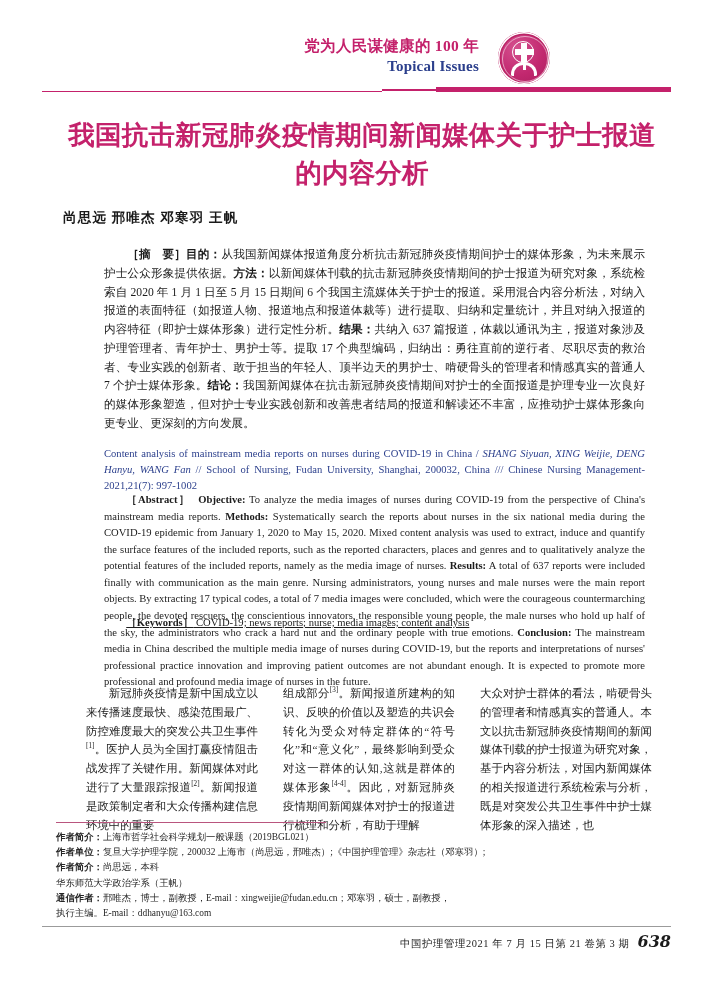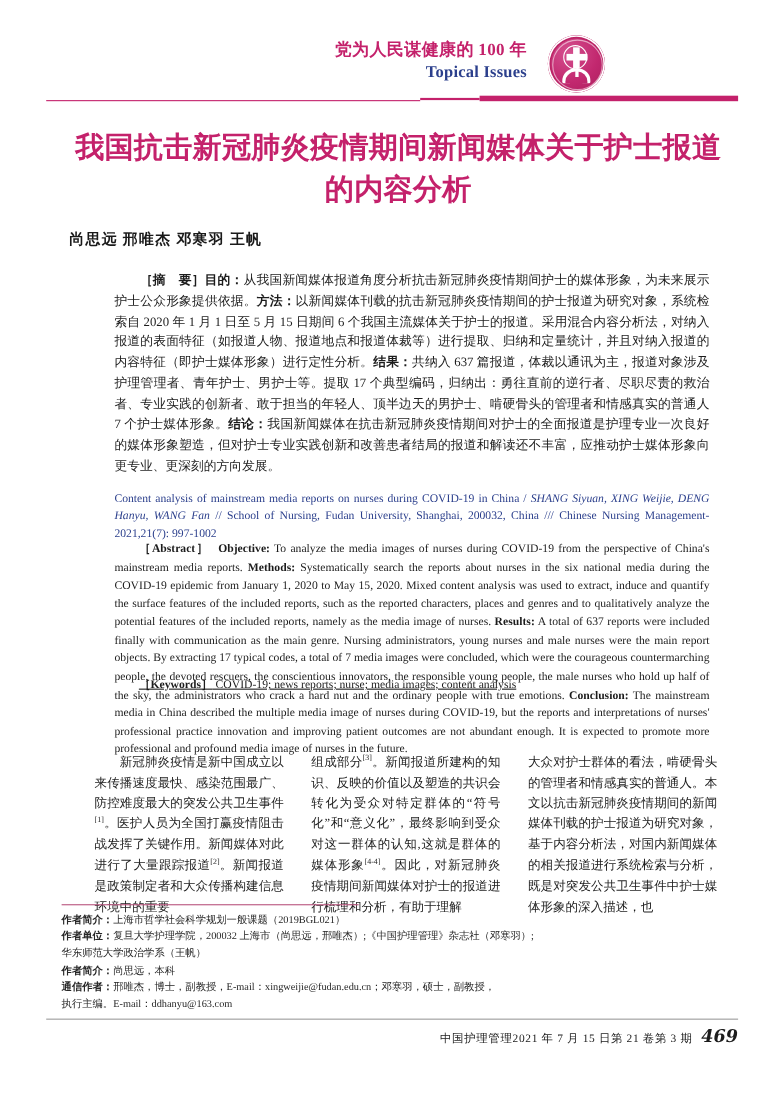--- a/index.html
+++ b/index.html
@@ -362,28 +362,28 @@
     </div>
     <div class="col">
       <p>大众对护士群体的看法，啃硬骨头的管理者和情感真实的普通人。本文以抗击新冠肺炎疫情期间的新闻媒体刊载的护士报道为研究对象，基于内容分析法，对国内新闻媒体的相关报道进行系统检索与分析，既是对突发公共卫生事件中护士媒体形象的深入描述，也</p>
     </div>
   </div>
 
   <div class="fn-rule"></div>
   <div class="footnotes">
     <p><span class="lbl">作者简介：</span><span>上海市哲学社会科学规划一般课题（2019BGL021）</span></p>
     <p><span class="lbl">作者单位：</span><span>复旦大学护理学院，200032 上海市（尚思远，邢唯杰）;《中国护理管理》杂志社（邓寒羽）;</span></p>
+    <p><span class="lbl">作者简介：</span><span>尚思远，本科</span></p>
     <p>华东师范大学政治学系（王帆）</p>
-    <p><span class="lbl">作者简介：</span><span>尚思远，本科</span></p>
     <p><span class="lbl">通信作者：</span><span>邢唯杰，博士，副教授，E-mail：xingweijie@fudan.edu.cn；邓寒羽，硕士，副教授，</span></p>
     <p>执行主编。E-mail：ddhanyu@163.com</p>
   </div>
 
   <div class="pg-rule"></div>
   <div class="pg-footer">
     <span>中国护理管理</span>
     <span>2021 年 7 月 15 日</span>
     <span>第 21 卷</span>
     <span>第 3 期</span>
-    <span class="pg-num">469</span>
+    <span class="pg-num">638</span>
   </div>
 
 </div>
 
 </body></html>

